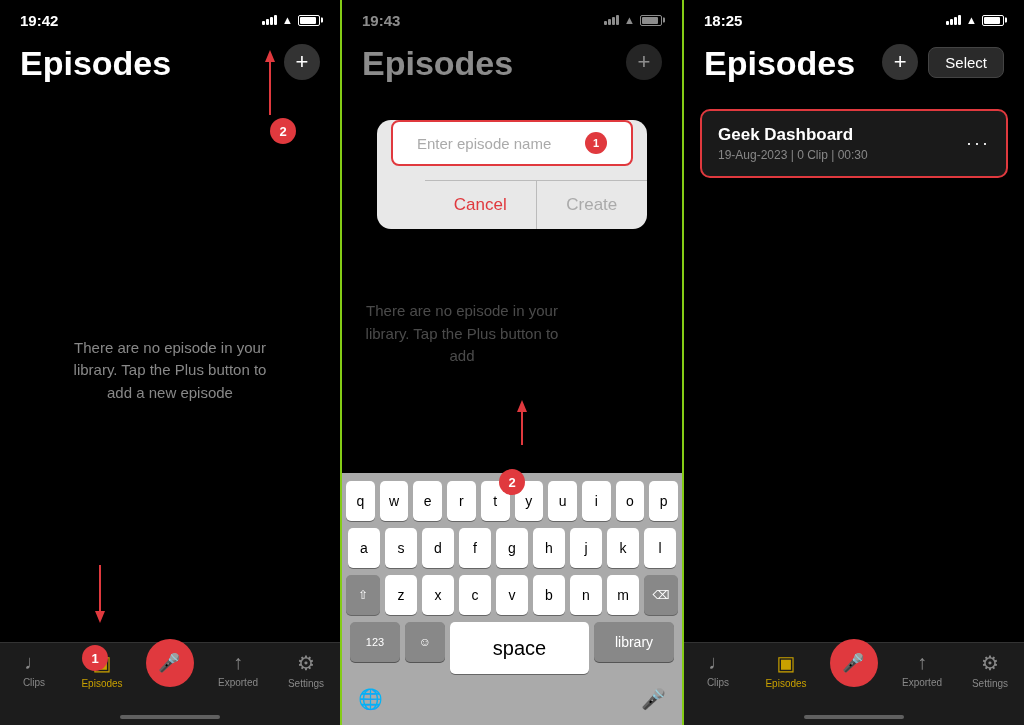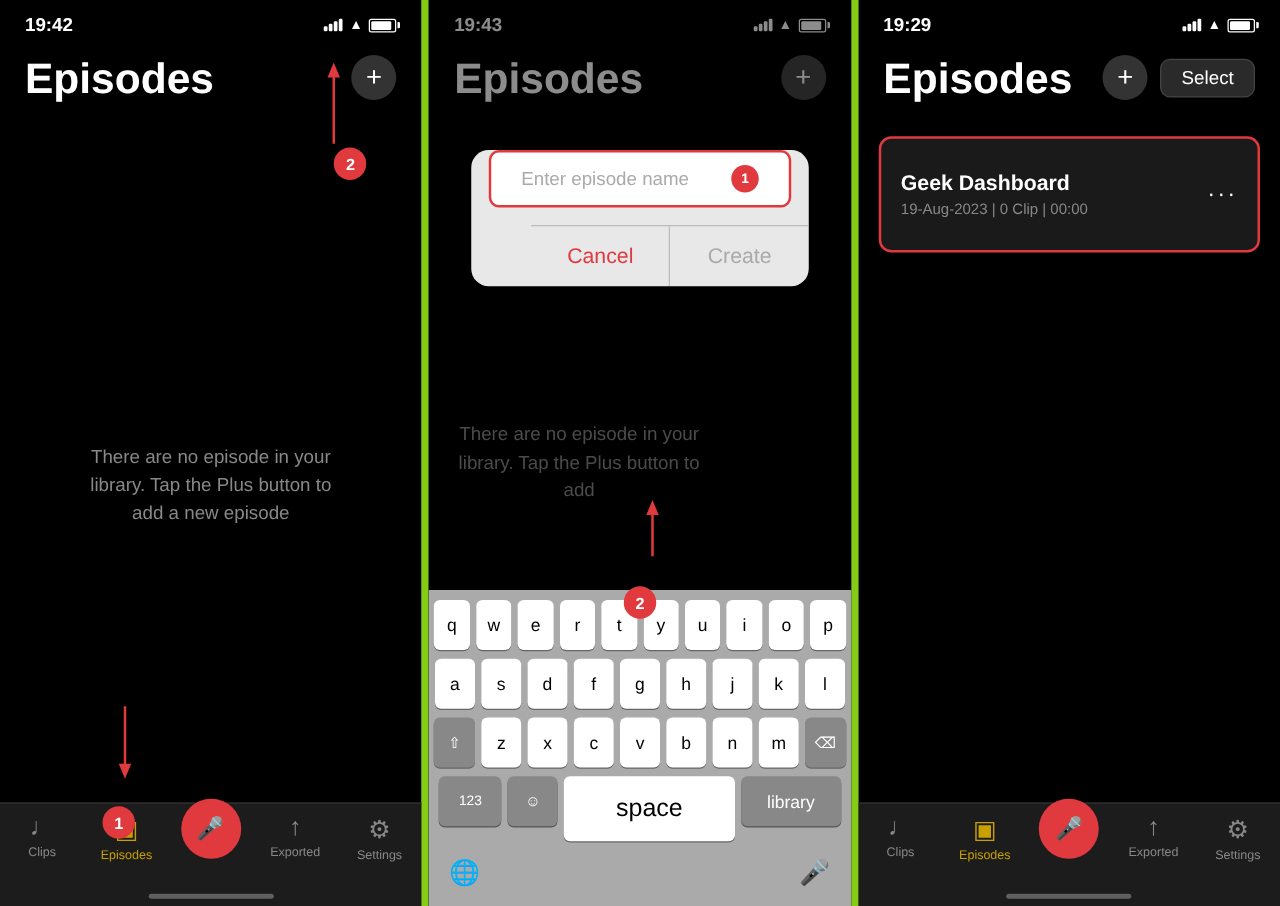--- a/index.html
+++ b/index.html
@@ -13,21 +13,21 @@
       overflow: hidden;
     }
 
     
     .phone-screen {
       flex: 1;
       background: #000;
       display: flex;
       flex-direction: column;
       position: relative;
-      border-right: 6px solid #84cc16;
+      border-right: 2px solid #84cc16;
     }
 
     
     .status-bar {
       display: flex;
       justify-content: space-between;
       align-items: center;
       padding: 8px 20px 4px;
       height: 36px;
     }
@@ -124,21 +124,20 @@
       align-items: center;
       justify-content: center;
       padding: 20px;
     }
     .empty-text {
       color: #888;
       font-size: 15px;
       text-align: center;
       line-height: 1.5;
       max-width: 200px;
-      margin-top: 37px;
     }
 
     
     .tab-bar {
       height: 83px;
       background: rgba(30,30,30,0.95);
       border-top: 1px solid #333;
       display: flex;
       align-items: flex-start;
       padding-top: 8px;
@@ -399,21 +398,21 @@
       padding: 6px 16px;
       color: #fff;
       font-size: 15px;
     }
 
     .episode-item {
       margin: 10px 16px;
       background: #1a1a1a;
       border: 2px solid #e0393e;
       border-radius: 10px;
-      padding: 26px 16px;
+      padding: 14px 16px;
       display: flex;
       align-items: center;
       justify-content: space-between;
     }
     .episode-info .episode-name {
       font-size: 17px;
       font-weight: 600;
       color: #fff;
     }
     .episode-info .episode-meta {
@@ -588,21 +587,21 @@
     <div class="kb-bottom-bar">
       <span class="kb-globe">🌐</span>
       <span class="kb-mic">🎤</span>
     </div>
   </div>
 </div>
 
 <div class="phone-screen" id="screen3" style="border-right:none;">
 
   <div class="status-bar">
-    <span class="status-time">19:29</span>
+    <span class="status-time">18:25</span>
     <div class="status-icons">
       <div class="signal-bars">
         <div class="bar" style="height:4px"></div>
         <div class="bar" style="height:6px"></div>
         <div class="bar" style="height:8px"></div>
         <div class="bar" style="height:10px"></div>
       </div>
       <span class="wifi-icon">▲</span>
       <div class="battery-icon">
         <div class="battery-fill"></div>
@@ -613,21 +612,21 @@
   <div class="select-btn">
     <div class="plus-btn-s3">+</div>
     <div class="select-label">Select</div>
   </div>
 
   <div class="page-title">Episodes</div>
 
   <div class="episode-item">
     <div class="episode-info">
       <div class="episode-name">Geek Dashboard</div>
-      <div class="episode-meta">19-Aug-2023 | 0 Clip | 00:00</div>
+      <div class="episode-meta">19-Aug-2023 | 0 Clip | 00:30</div>
     </div>
     <div class="episode-more">···</div>
   </div>
 
   <div class="main-content"></div>
 
   <div class="tab-bar">
     <div class="tab-item">
       <span class="tab-icon">♩</span>
       <span class="tab-label">Clips</span>

